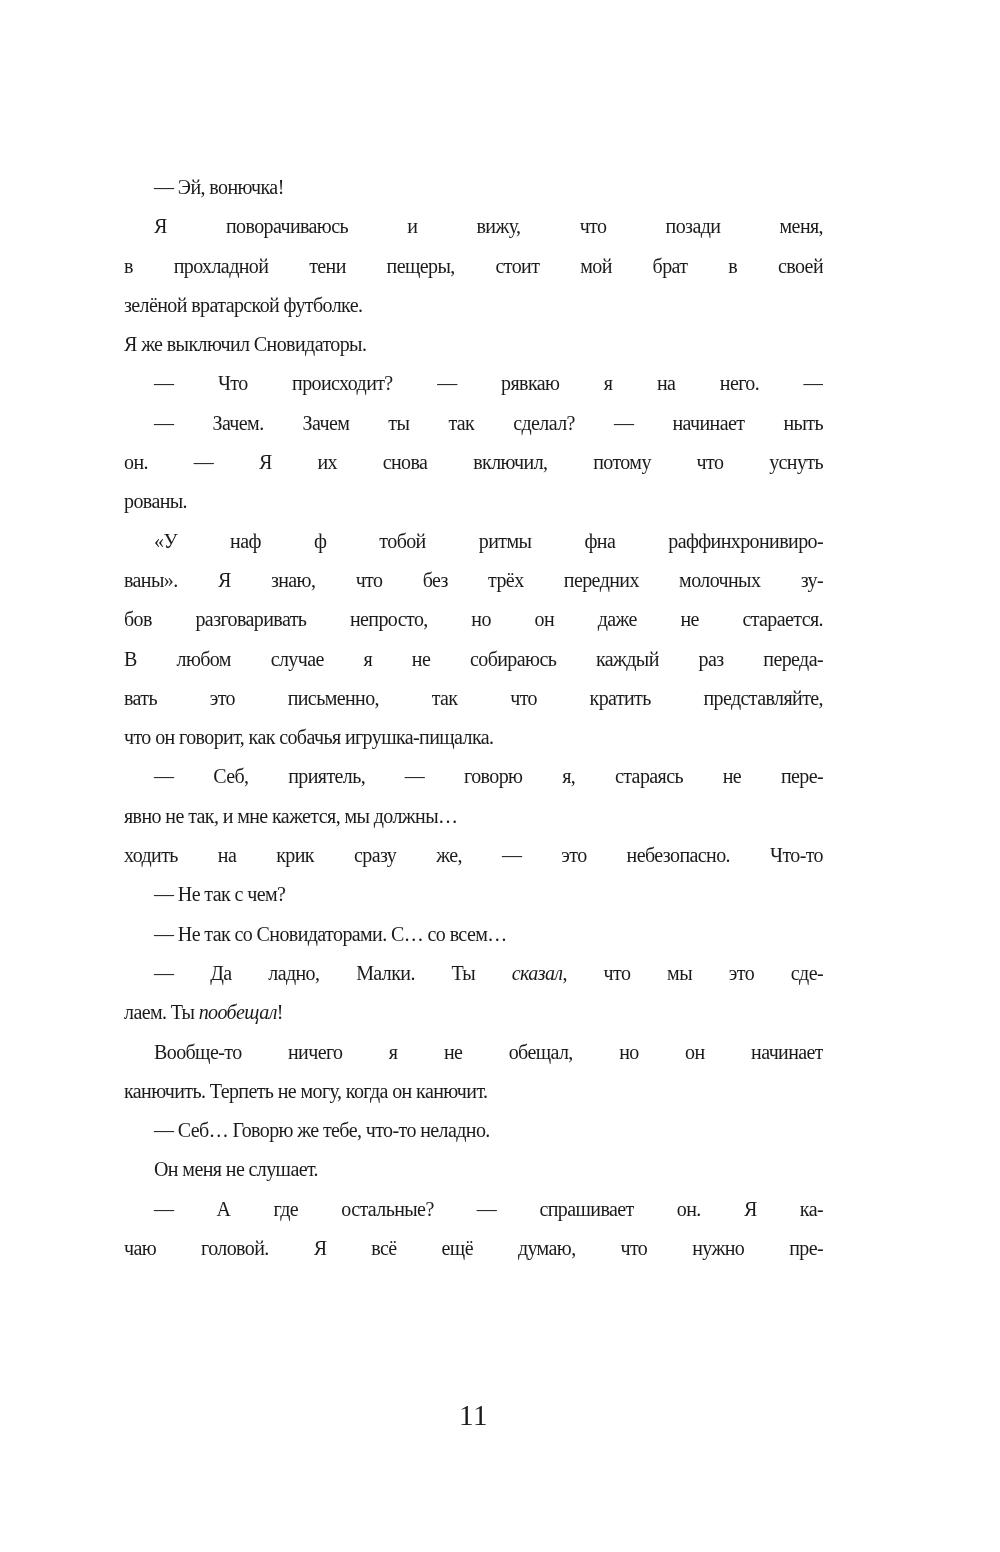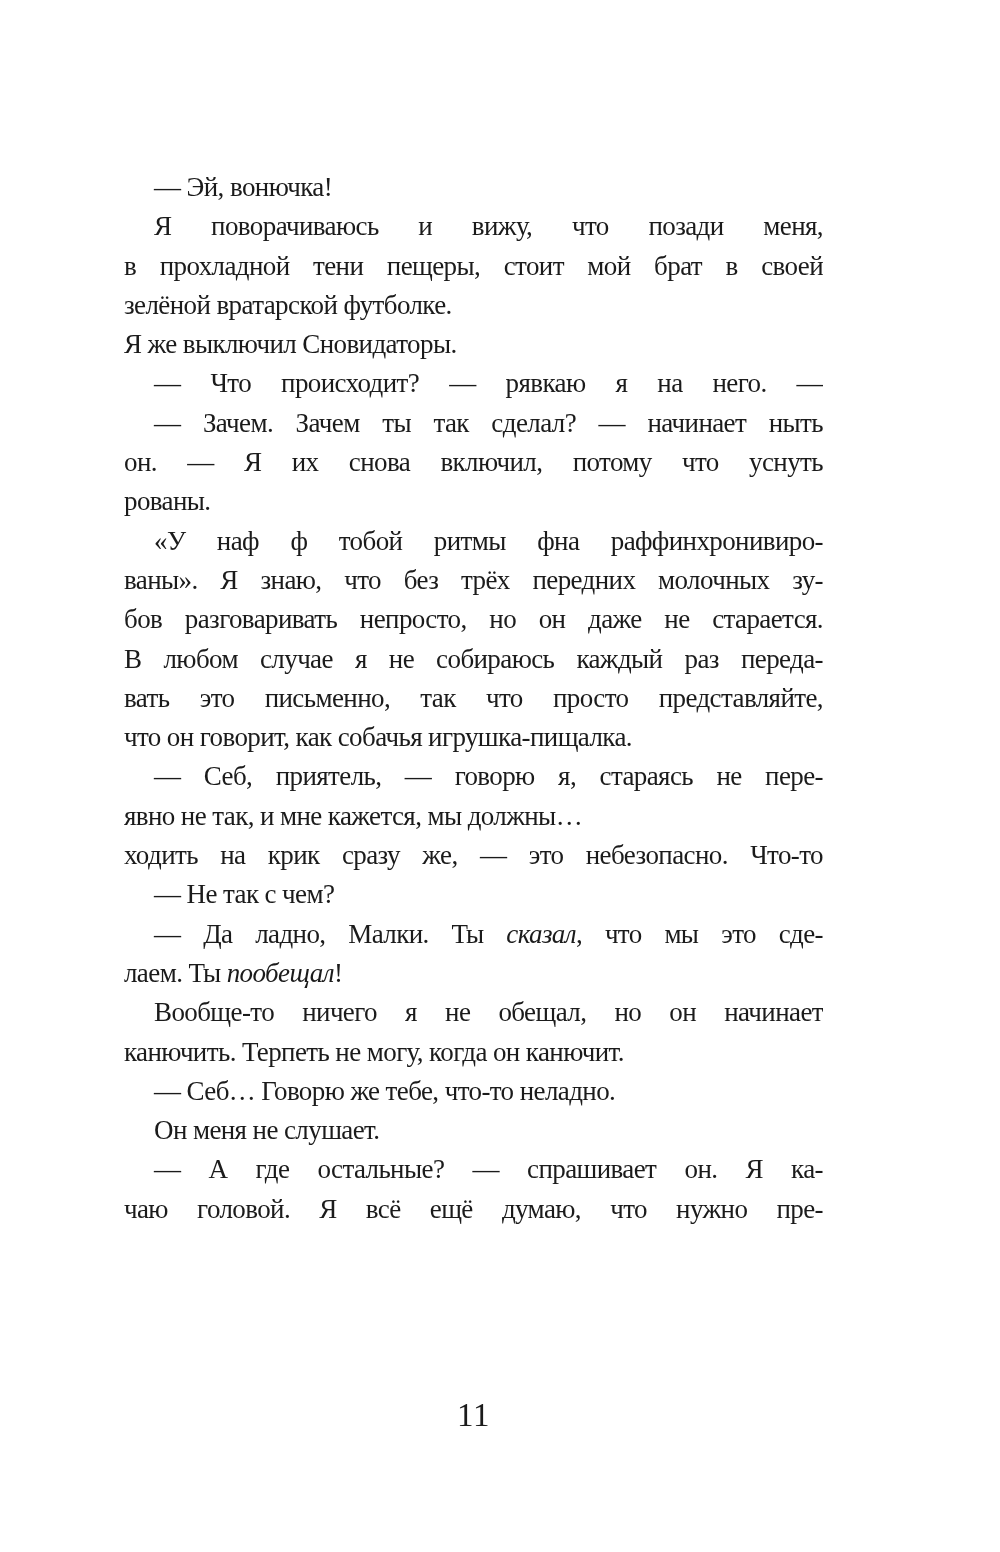--- a/index.html
+++ b/index.html
@@ -18,42 +18,42 @@
   }
   .text-block {
     position: absolute;
     left: 124px;
     top: 168px;
     width: 699px;
   }
   .line {
     height: 39.3px;
     line-height: 39.3px;
-    font-size: 27px;
+    font-size: 20px;
     letter-spacing: -0.6px;
     overflow: hidden;
     text-align: left;
   }
   .line.just {
     text-align: justify;
     text-align-last: justify;
   }
   .line.indent {
     text-indent: 30px;
   }
   .it {
     font-style: italic;
   }
   .page-number {
     position: absolute;
     left: 124px;
     width: 699px;
     top: 1396px;
     text-align: center;
-    font-size: 33px;
+    font-size: 29px;
     line-height: 39px;
     letter-spacing: 0.5px;
   }
 </style>
 </head>
 <body>
 
 <div class="book-page">
   <div class="text-block">
       <div class="line indent"><span>— Эй, вонючка!</span></div>
@@ -62,26 +62,27 @@
       <div class="line"><span>зелёной вратарской футболке.</span></div>
       <div class="line"><span>Я же выключил Сновидаторы.</span></div>
       <div class="line indent just"><span>— Что происходит? — рявкаю я на него. —</span></div>
       <div class="line indent just"><span>— Зачем. Зачем ты так сделал? — начинает ныть</span></div>
       <div class="line just"><span>он. — Я их снова включил, потому что уснуть</span></div>
       <div class="line"><span>рованы.</span></div>
       <div class="line indent just"><span>«У наф ф тобой ритмы фна раффинхронивиро-</span></div>
       <div class="line just"><span>ваны». Я знаю, что без трёх передних молочных зу-</span></div>
       <div class="line just"><span>бов разговаривать непросто, но он даже не старается.</span></div>
       <div class="line just"><span>В любом случае я не собираюсь каждый раз переда-</span></div>
-      <div class="line just"><span>вать это письменно, так что просто представляйте,</span></div>
+      <div class="line just"><span>вать это письменно, так что кратить представляйте,</span></div>
       <div class="line"><span>что он говорит, как собачья игрушка-пищалка.</span></div>
       <div class="line indent just"><span>— Себ, приятель, — говорю я, стараясь не пере-</span></div>
       <div class="line"><span>явно не так, и мне кажется, мы должны…</span></div>
       <div class="line just"><span>ходить на крик сразу же, — это небезопасно. Что-то</span></div>
       <div class="line indent"><span>— Не так с чем?</span></div>
+      <div class="line indent"><span>— Не так со Сновидаторами. С… со всем…</span></div>
       <div class="line indent just"><span>— Да ладно, Малки. Ты </span><span class="it">сказал</span><span>, что мы это сде-</span></div>
       <div class="line"><span>лаем. Ты </span><span class="it">пообещал</span><span>!</span></div>
       <div class="line indent just"><span>Вообще-то ничего я не обещал, но он начинает</span></div>
       <div class="line"><span>канючить. Терпеть не могу, когда он канючит.</span></div>
       <div class="line indent"><span>— Себ… Говорю же тебе, что-то неладно.</span></div>
       <div class="line indent"><span>Он меня не слушает.</span></div>
       <div class="line indent just"><span>— А где остальные? — спрашивает он. Я ка-</span></div>
       <div class="line just"><span>чаю головой. Я всё ещё думаю, что нужно пре-</span></div>
     </div>
   <div class="page-number">11</div>

